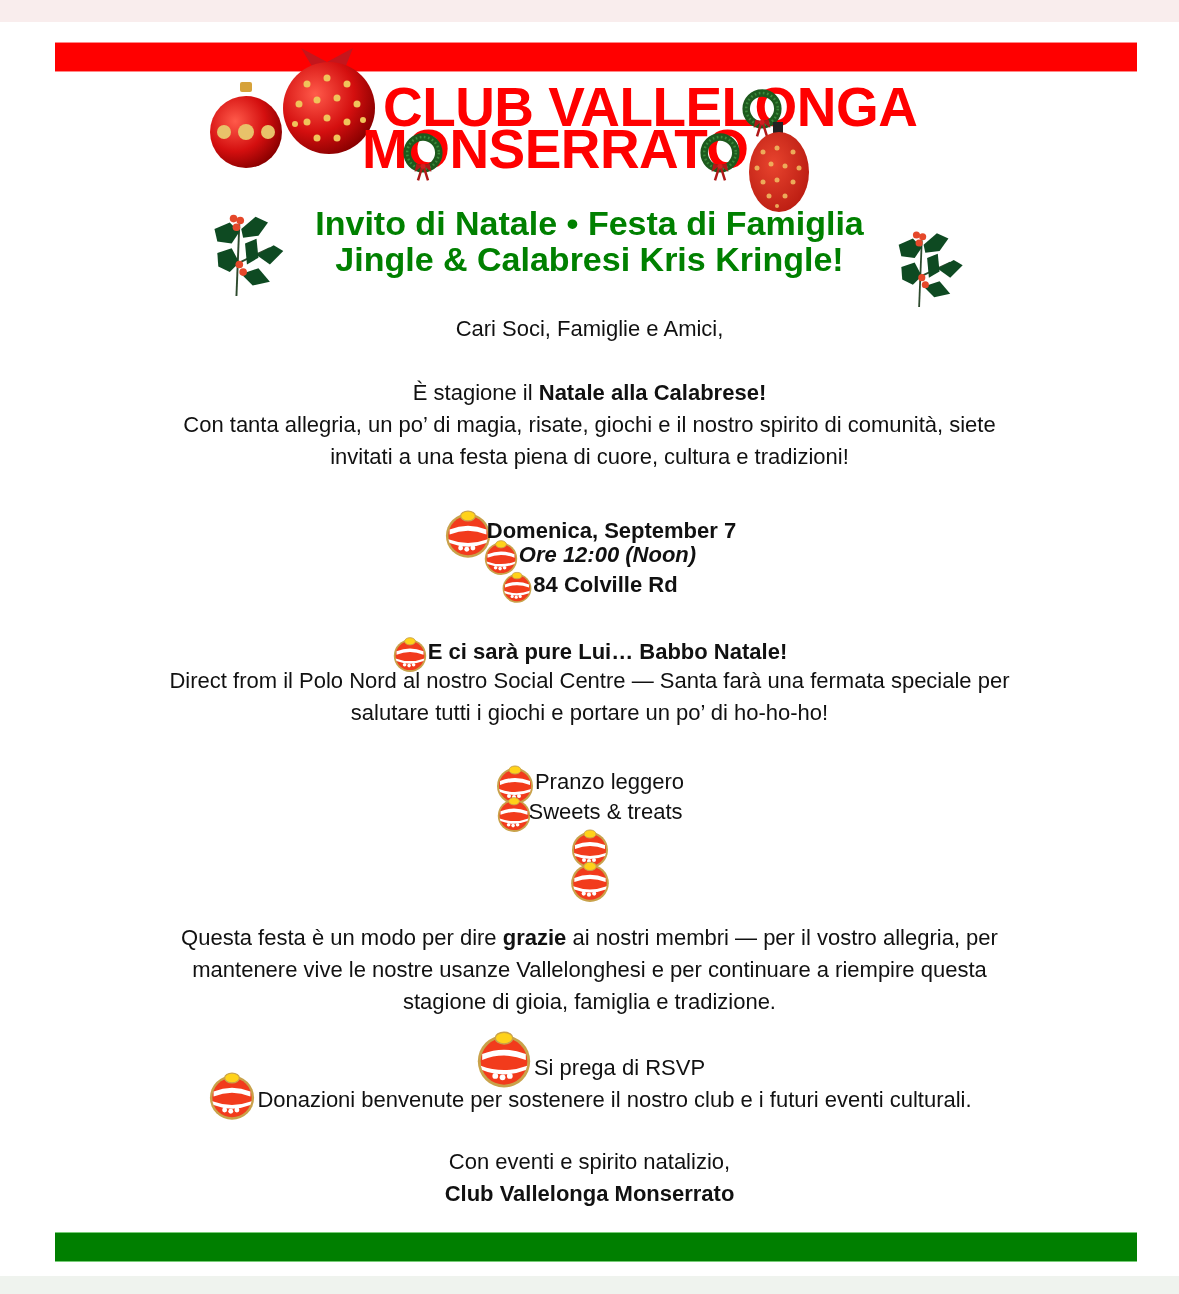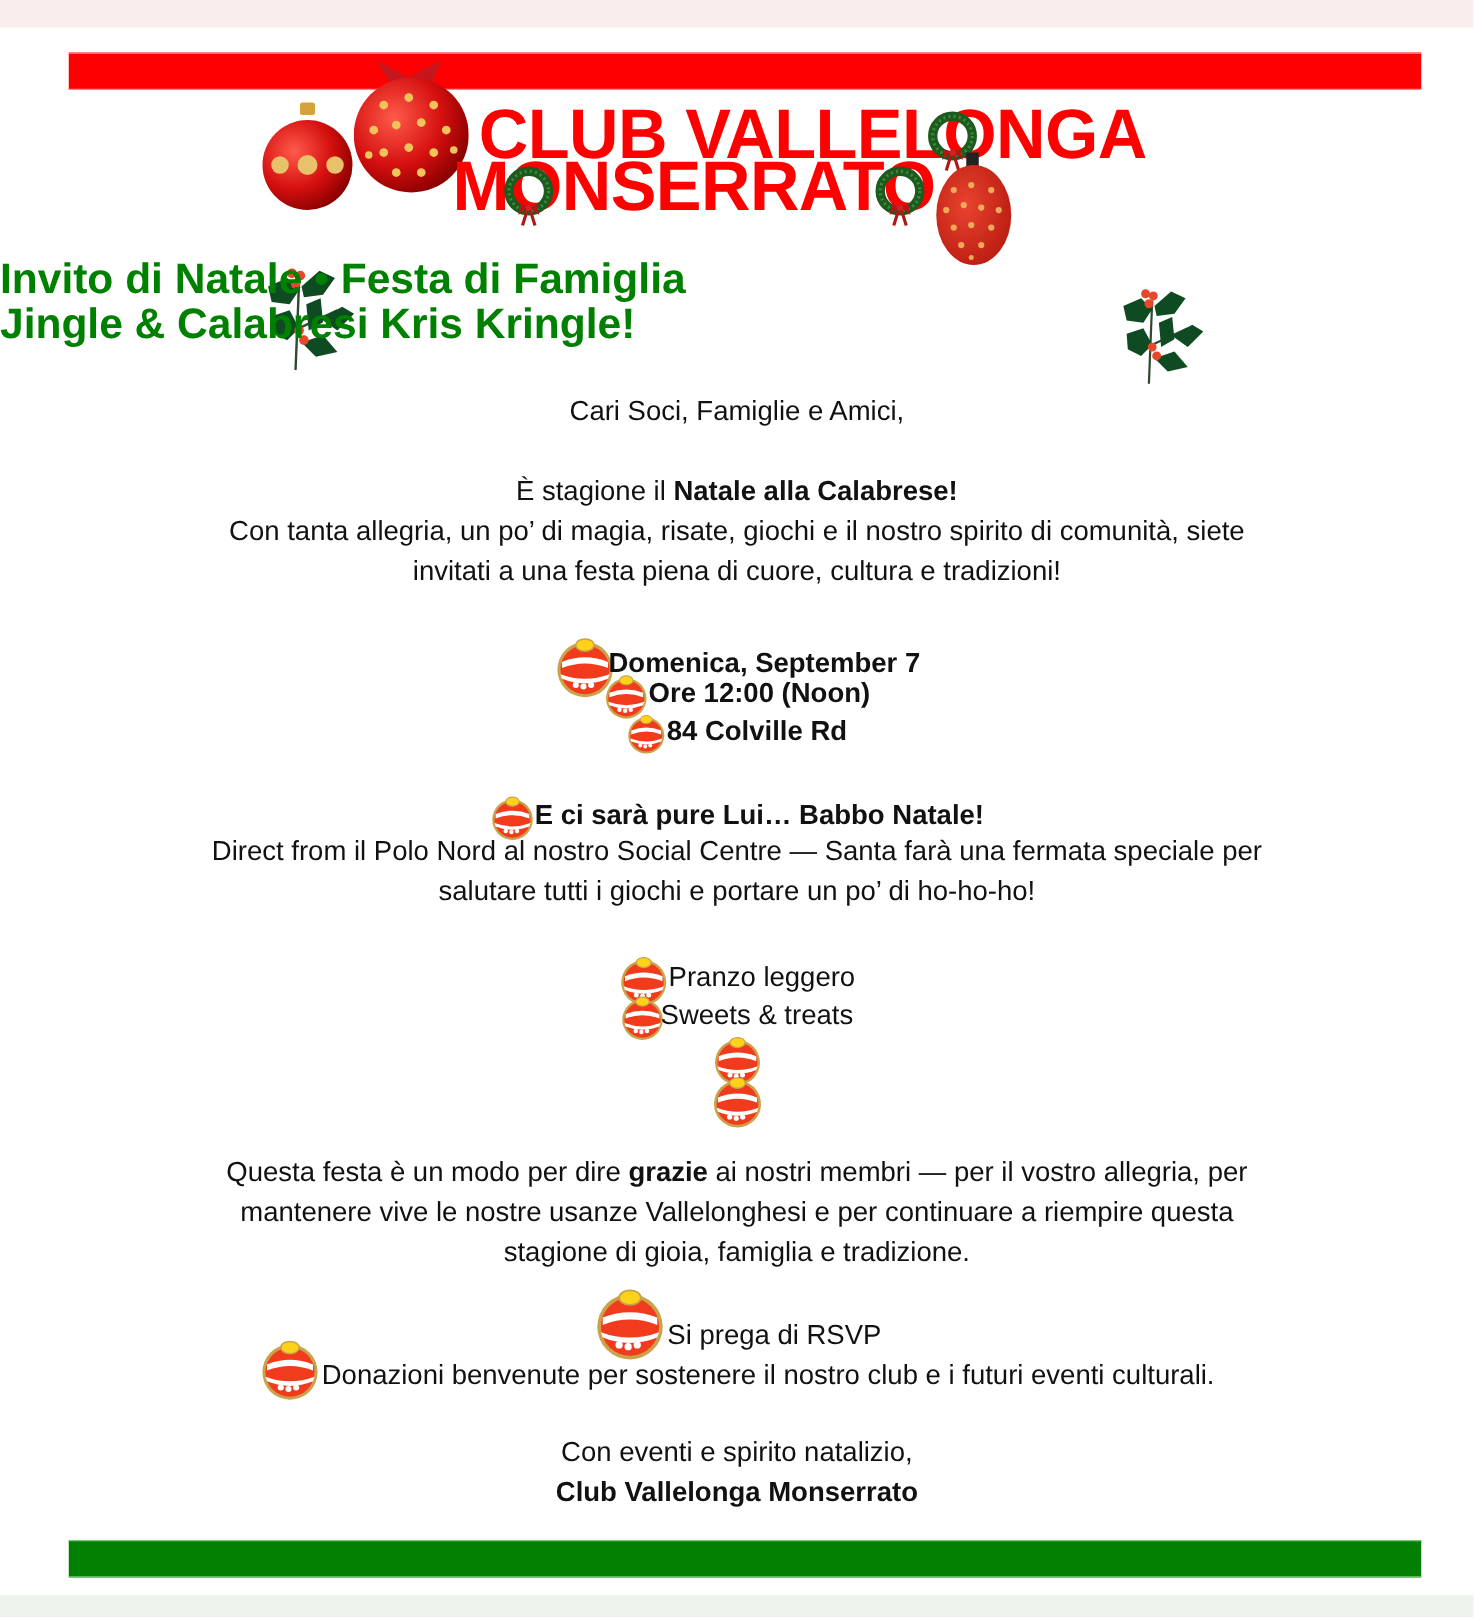--- a/index.html
+++ b/index.html
@@ -11,21 +11,21 @@
   }
   .top-strip { position: absolute; left: 0; top: 0; width: 1179px; height: 22px; background: #f9eded; }
   .bottom-strip { position: absolute; left: 0; top: 1276px; width: 1179px; height: 18px; background: #eff3ee; }
   .band-red { position: absolute; left: 55px; top: 42px; width: 1082px; height: 30px; background: #ff0000; border-top: 1px solid #f88; border-bottom: 1px solid #f88; box-sizing: border-box; }
   .band-green { position: absolute; left: 55px; top: 1232px; width: 1082px; height: 30px; background: #007f00; border-top: 1px solid #7c7; border-bottom: 1px solid #7c7; box-sizing: border-box; }
 
   .title { position: absolute; font-weight: bold; color: #ff0000; font-size: 56px; line-height: 50px; letter-spacing: -0.5px; white-space: nowrap; transform: scaleX(0.98); transform-origin: left top; }
   .title-1 { left: 383px; top: 82px; }
   .title-2 { left: 362px; top: 124px; }
 
-  .subtitle { position: absolute; left: 0; width: 1179px; color: #008000; font-weight: bold; font-size: 34px; line-height: 36px; }
+  .subtitle { position: absolute; left: 0; width: 1179px; text-align: center; color: #008000; font-weight: bold; font-size: 34px; line-height: 36px; }
   .subtitle-1 { top: 205px; }
   .subtitle-2 { top: 241px; }
 
   .line { position: absolute; left: 0; width: 1179px; text-align: center; font-size: 22px; line-height: 32px; white-space: nowrap; }
   .line b { font-weight: bold; }
   .inl { display: inline-block; vertical-align: middle; }
 
   .ornament-lg, .ornament-md, .ornament-sm { position: absolute; }
   svg { display: block; }
 </style>
@@ -177,21 +177,21 @@
   <span>È stagione il </span><b>Natale alla Calabrese!</b>
 </div>
 <div class="line" style="top:409px;">Con tanta allegria, un po’ di magia, risate, giochi e il nostro spirito di comunità, siete</div>
 <div class="line" style="top:441px;">invitati a una festa piena di cuore, cultura e tradizioni!</div>
 
 <div class="line" style="top:505px; font-weight:bold;">
   <span class="inl" style="margin-right:-6px;"><svg width="50" height="54">
         <use href="#orn-bullet"></use>
       </svg></span><span>Domenica, September 7</span>
 </div>
-<div class="line" style="top:536px; font-weight:bold;">
+<div class="line" style="top:536px; font-weight:bold;font-style:italic;">
   <span class="inl"><svg width="36" height="40">
         <use href="#orn-bullet"></use>
       </svg></span><span>Ore 12:00 (Noon)</span>
 </div>
 <div class="line" style="top:568px; font-weight:bold;">
   <span class="inl"><svg width="32" height="36">
         <use href="#orn-bullet"></use>
       </svg></span><span>84 Colville Rd</span>
 </div>
 

